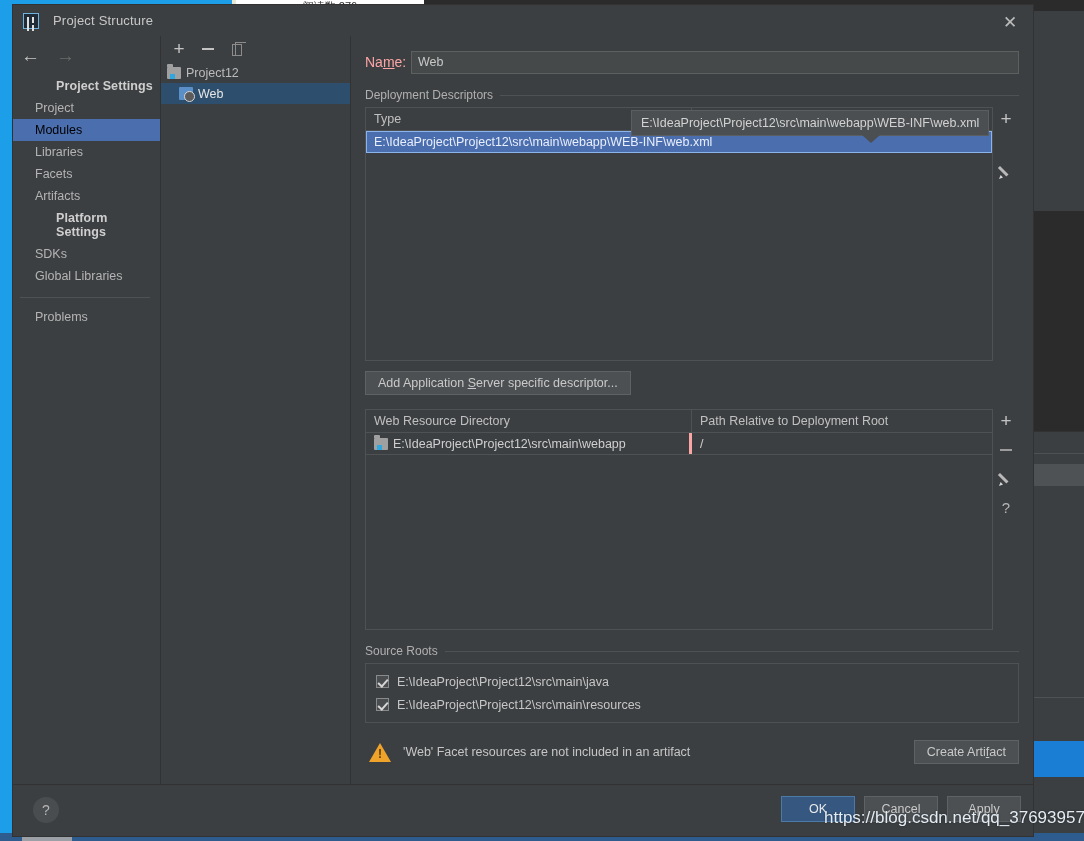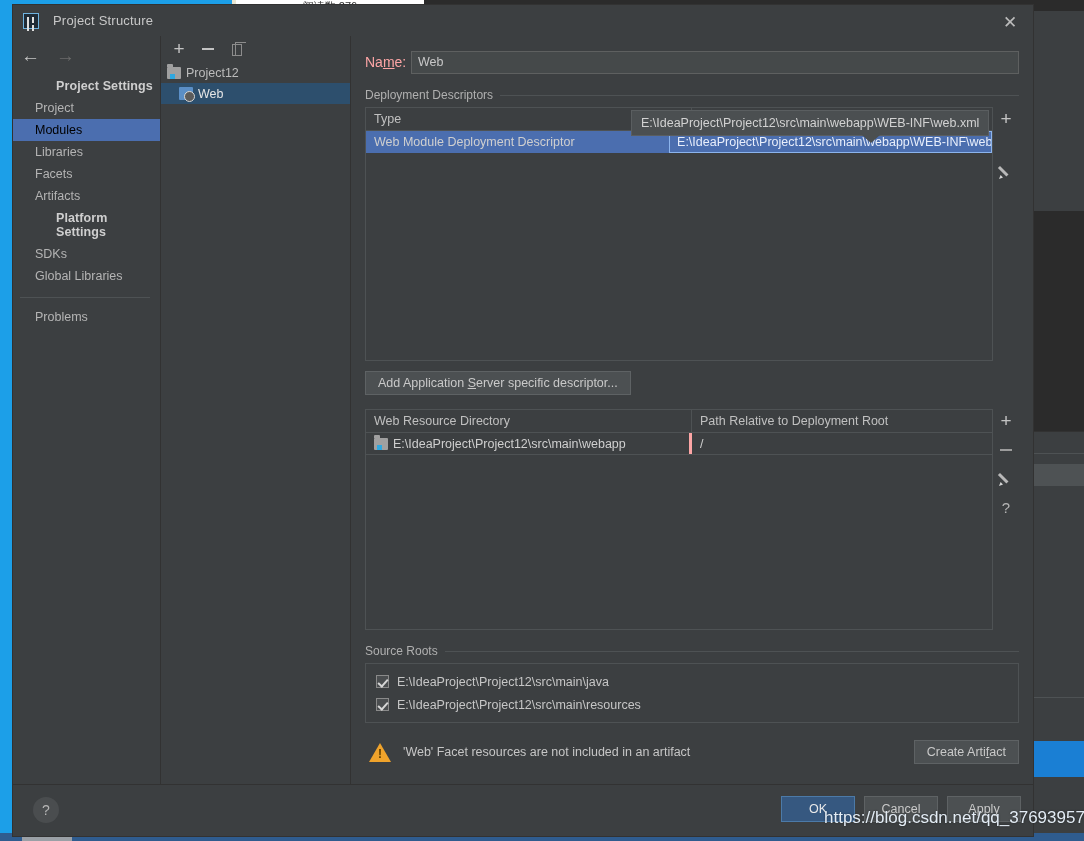--- a/index.html
+++ b/index.html
@@ -377,21 +377,20 @@
           <span>Deployment Descriptors</span>
           <span class="rule"></span>
         </div>
         <div class="table-wrap">
           <div class="table" style="height:254px">
             <div class="thead">
               <div class="th" style="width:326px">Type</div>
               <div class="th" style="flex:1 1 auto;border-right:none"></div>
             </div>
             <div class="tr selected">
-              <div class="td" style="width:326px">Web Module Deployment Descriptor</div>
               <div class="td edit-cell" style="flex:1 1 auto">E:\IdeaProject\Project12\src\main\webapp\WEB-INF\web.xml</div>
             </div>
             <div class="tbody-fill"></div>
           </div>
           <div class="side-tools">
             <span class="st st-plus"></span>
             <span class="st st-pencil" style="margin-top:24px"></span>
           </div>
         </div>
         <div style="margin-top:10px">

